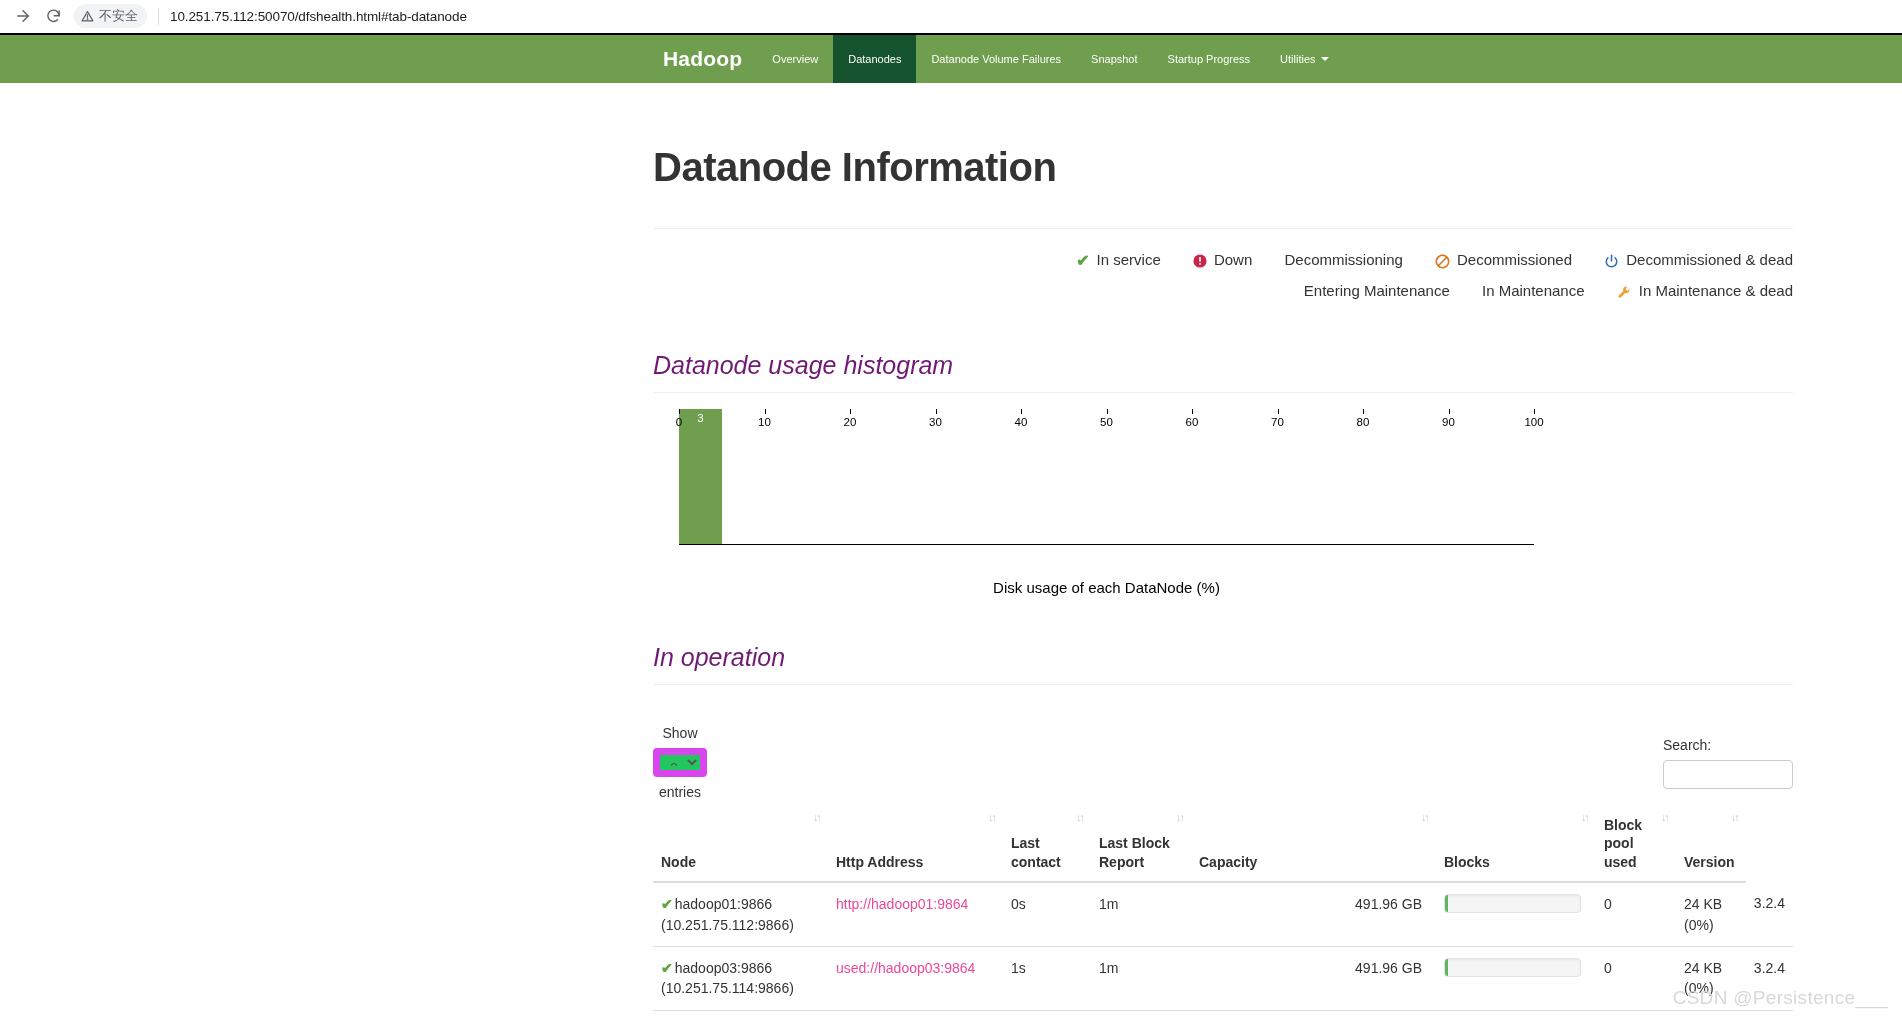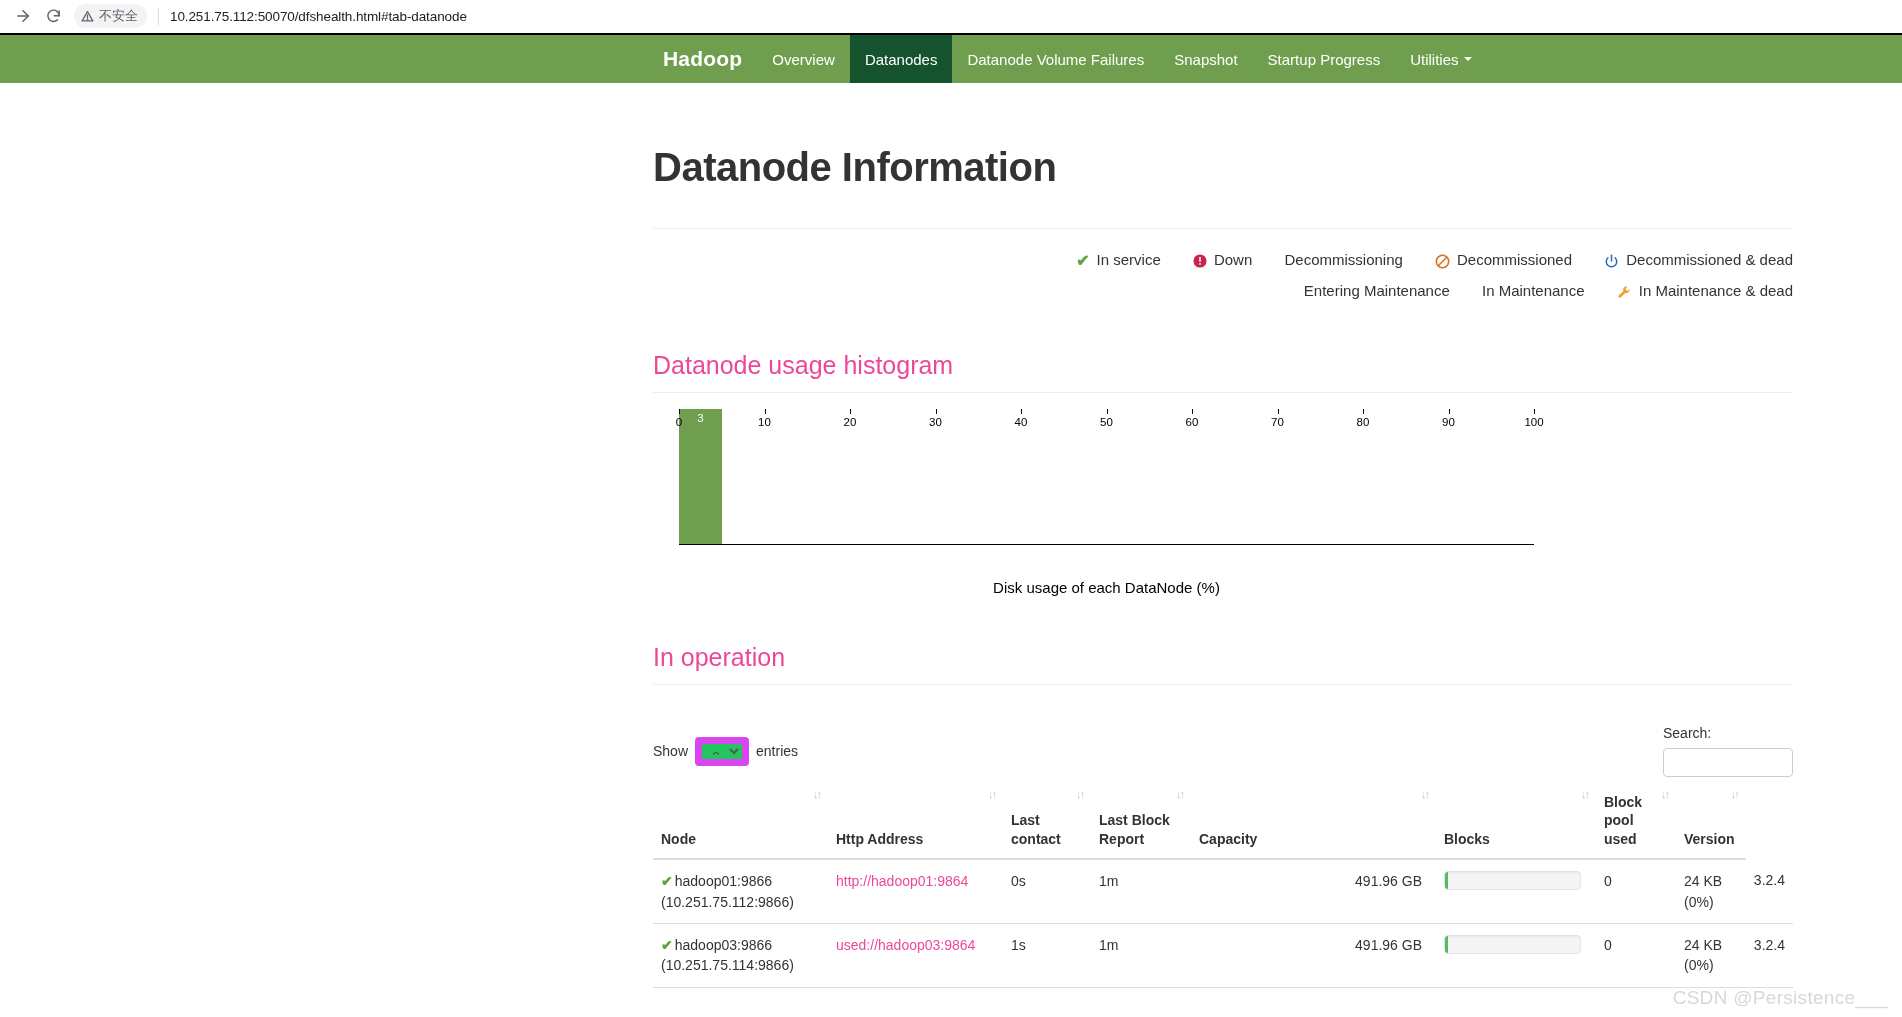--- a/index.html
+++ b/index.html
@@ -75,21 +75,21 @@
     display: flex; align-items: center;
     color: #ffffff;
     font-size: 21px;
     font-weight: bold;
     padding: 0 15px;
     letter-spacing: 0.2px;
   }
   .nav-item {
     display: flex; align-items: center;
     color: #ffffff;
-    font-size: 15px;
+    font-size: 11px;
     padding: 0 15px;
     white-space: nowrap;
   }
   .nav-item.active {
     background: #14532d;
   }
   .caret {
     display: inline-block;
     margin-left: 5px;
     border-left: 4px solid transparent;
@@ -144,25 +144,26 @@
   }
   .ico-check { color: #5fa341; font-size: 16px; font-weight: bold; }
   .ico-down  { color: #c7254e; font-size: 15px; }
   .ico-decom { color: #d9741a; font-size: 16px; }
   .ico-power { color: #2b6cb8; font-size: 16px; }
   .ico-wrench{ color: #f0a030; font-size: 15px; }
 
   
   .section-h {
     font-size: 25px;
-    color: #ec4899;
+    color: #701a75;
     font-weight: normal;
     margin: 0;
     padding-top: 44px;
     padding-bottom: 12px;
+    font-style: italic;
   }
   .section-rule {
     border-top: 1px solid #eeeeee;
     margin-bottom: 10px;
   }
 
   
   #histogram-wrap {
     position: relative;
     height: 190px;
@@ -228,21 +229,21 @@
   
   #table-controls {
     display: flex;
     justify-content: space-between;
     align-items: center;
     padding-top: 30px;
     padding-bottom: 8px;
     font-size: 14px;
     color: #333333;
   }
-  #length-ctl { display: flex; align-items: center; gap: 7px; }
+  #length-ctl { display: flex; align-items: center; gap: 7px; flex-direction: column; }
   #length-select {
     font-family: "Liberation Sans", sans-serif;
     font-size: 14px;
     padding: 4px 6px;
     border: 7px solid #d946ef;
     border-radius: 4px;
     background: #22c55e;
     color: #555555;
     height: 29px;
     width: 54px;

